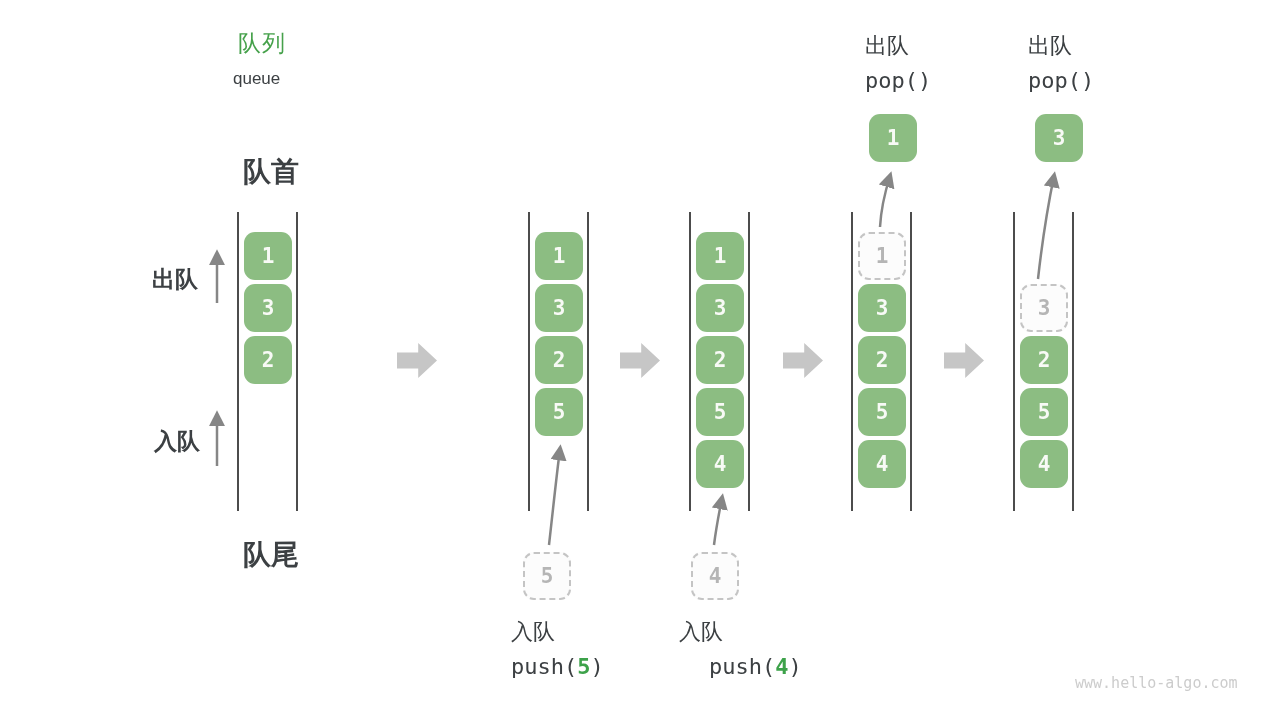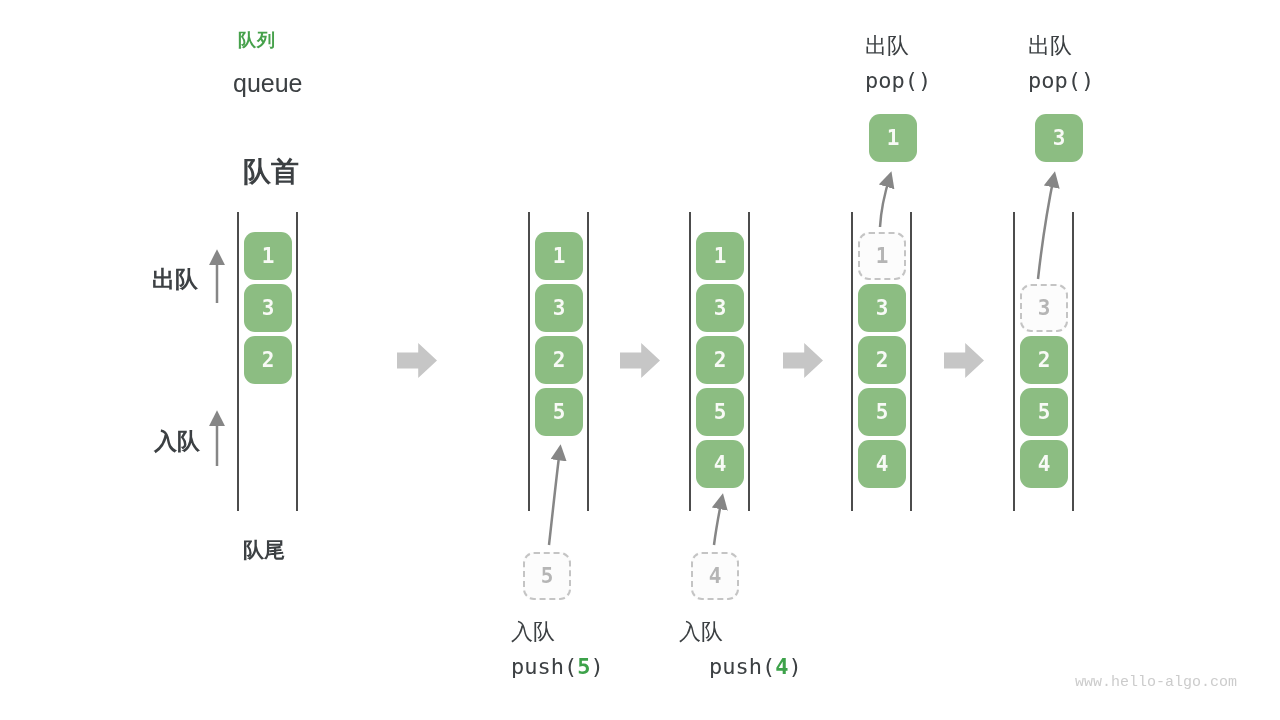--- a/index.html
+++ b/index.html
@@ -33,22 +33,22 @@
   }
   .float-cell.dashed {
     background:#fcfcfc; border:2px dashed var(--dashed-border); color:var(--dashed-text);
   }
   .block-arrow {
     position:absolute; width:40px; height:35px; background:var(--block-arrow);
     clip-path:polygon(0 27%, 53% 27%, 53% 0, 100% 50%, 53% 100%, 53% 73%, 0 73%);
   }
   .zh { color:var(--text-dark); position:absolute; white-space:nowrap; }
   .zh.bold { font-weight:bold; }
-  .title-zh { position:absolute; font-size:18px; font-weight:bold; color:var(--title-green); letter-spacing:1px; }
-  .title-en { position:absolute; font-size:25px; color:var(--text-dark); }
+  .title-zh { position:absolute; font-size:23px; font-weight:normal; color:var(--title-green); letter-spacing:1px; }
+  .title-en { position:absolute; font-size:17px; color:var(--text-dark); }
   .op-label { font-size:22px; }
   .mono { position:absolute; font-family:"DejaVu Sans Mono", monospace; font-size:22px; color:var(--text-dark); white-space:nowrap; }
   .mono .arg { color:var(--accent-green); font-weight:bold; }
   .watermark { position:absolute; font-family:"DejaVu Sans Mono", monospace; font-size:15px; color:var(--watermark); }
 </style>
 </head>
 <body>
 
 <div class="canvas" style="--cell-green: #8cbd82; --title-green: #46a14b; --accent-green: #3da24a; --text-dark: #3c4043; --line: #4c4c4c; --arrow-gray: #868686; --block-arrow: #c6c6c6; --dashed-border: #c4c4c4; --dashed-text: #b5b5b5; --watermark: #cccccc;">
 
@@ -63,21 +63,21 @@
     <path d="M549,545 C553,510 556,480 560,449" stroke="#868686" stroke-width="2.5" fill="none" marker-end="url(#ah)"></path>
     <path d="M714,545 C716,529 719,513 722,498" stroke="#868686" stroke-width="2.5" fill="none" marker-end="url(#ah)"></path>
     <path d="M880,227 C881,209 885,192 890,176" stroke="#868686" stroke-width="2.5" fill="none" marker-end="url(#ah)"></path>
     <path d="M1038,279 C1042,243 1047,210 1054,176" stroke="#868686" stroke-width="2.5" fill="none" marker-end="url(#ah)"></path>
   </svg>
 
   <div class="title-zh" style="left:238px; top:28px;">队列</div>
   <div class="title-en" style="left:233px; top:69px;">queue</div>
 
   <div class="zh bold" style="left:243px; top:153px; font-size:28px;">队首</div>
-  <div class="zh bold" style="left:243px; top:536px; font-size:21px;">队尾</div>
+  <div class="zh bold" style="left:243px; top:536px; font-size:28px;">队尾</div>
 
   <div class="zh bold" style="left:152px; top:264px; font-size:23px;">出队</div>
   <div class="zh bold" style="left:154px; top:426px; font-size:23px;">入队</div>
 
   <div class="column" style="left:237px;">
       <div class="cell" style="top: 20px;">1</div>
       <div class="cell" style="top: 72px;">3</div>
       <div class="cell" style="top: 124px;">2</div>
     </div>
   <div class="column" style="left:528px;">
@@ -121,15 +121,15 @@
   <div class="mono" style="left:1028px; top:68px;">pop()</div>
 
   <div class="float-cell dashed" style="left:523px; top:552px;">5</div>
   <div class="float-cell dashed" style="left:691px; top:552px;">4</div>
 
   <div class="zh op-label" style="left:511px; top:617px;">入队</div>
   <div class="mono" style="left:511px; top:654px;"><span>push(</span><span class="arg">5</span><span>)</span></div>
   <div class="zh op-label" style="left:679px; top:617px;">入队</div>
   <div class="mono" style="left:709px; top:654px;"><span>push(</span><span class="arg">4</span><span>)</span></div>
 
-  <div class="watermark" style="left:1075px; top:674px;font-family:Liberation Mono, monospace;">www.hello-algo.com</div>
+  <div class="watermark" style="left:1075px; top:674px;">www.hello-algo.com</div>
 
 </div>
 
 </body></html>

